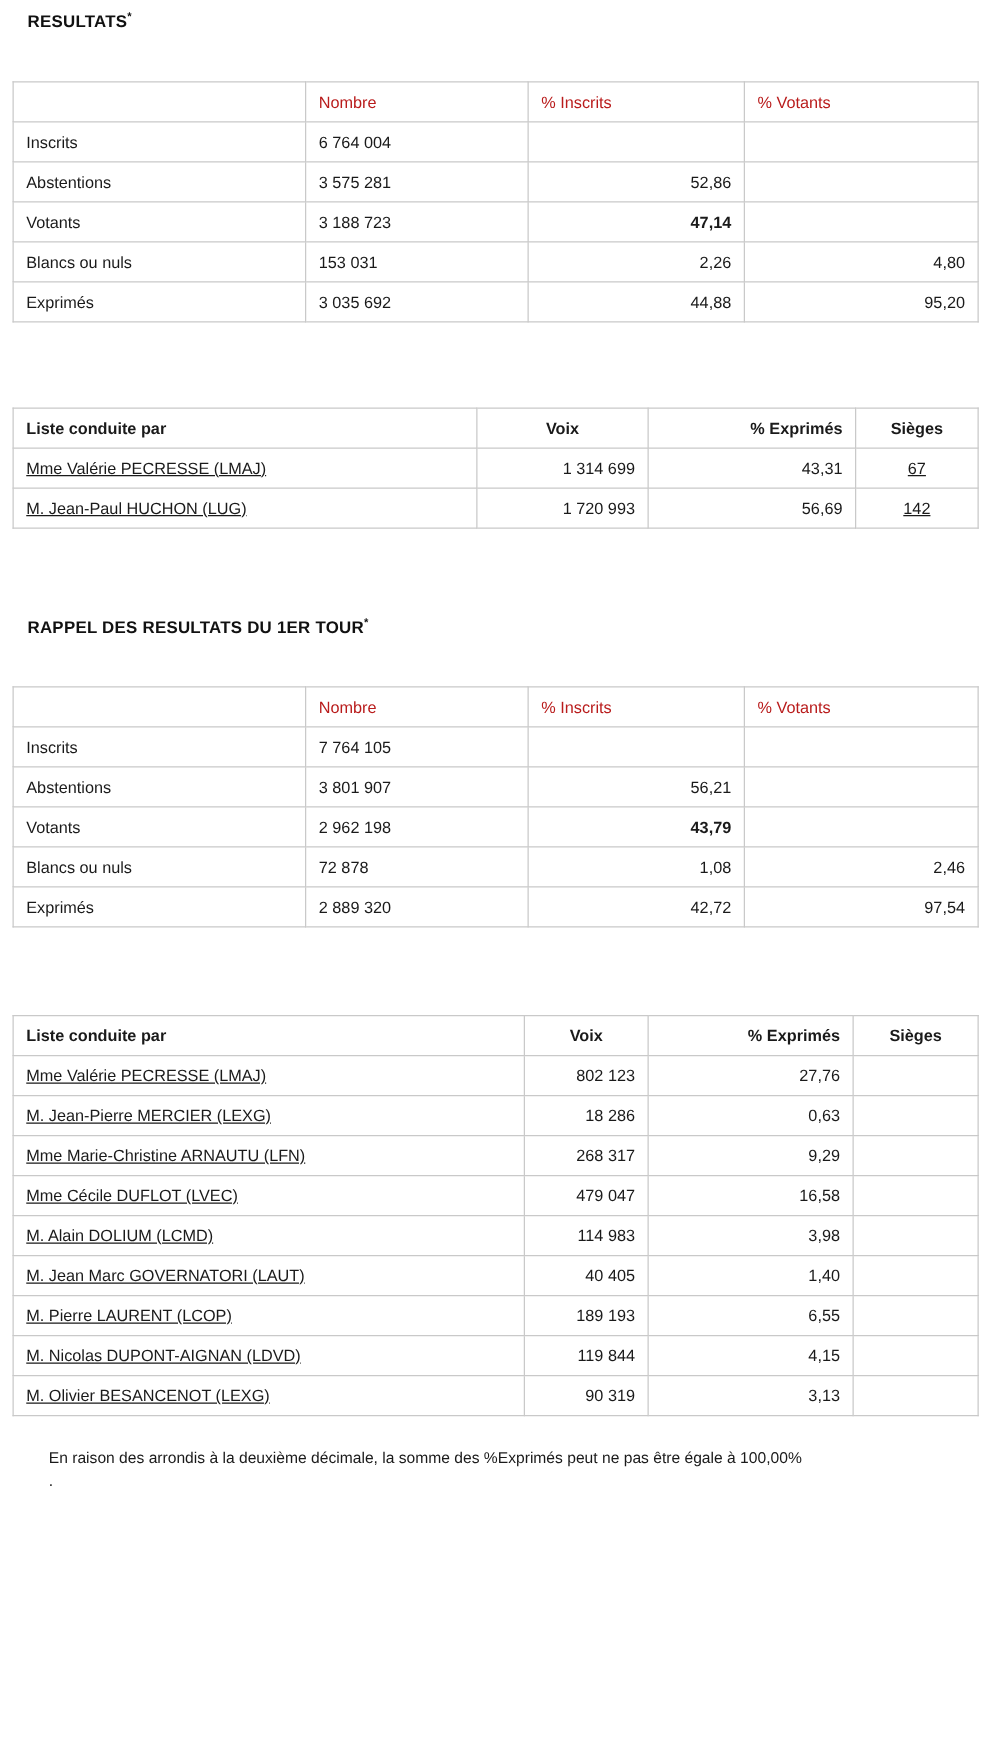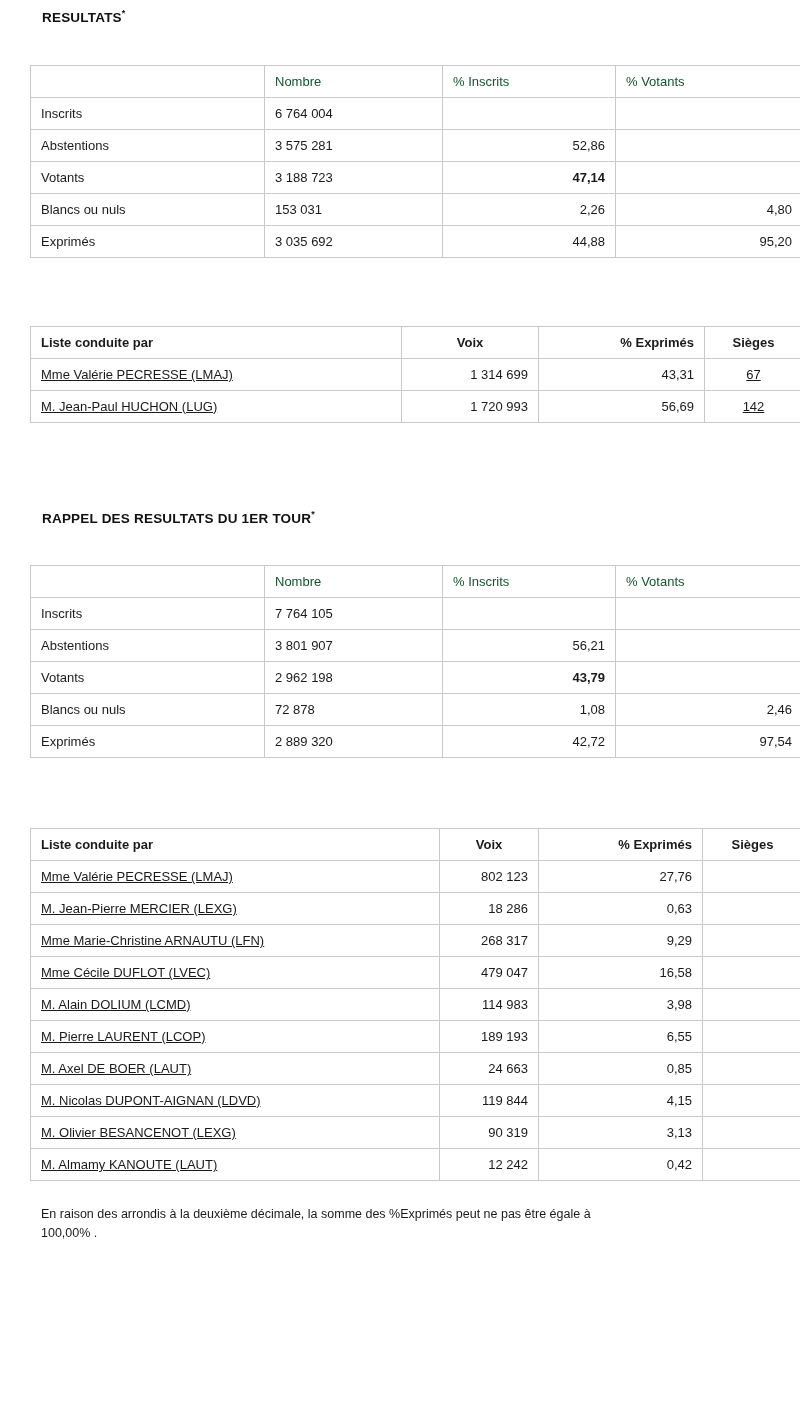--- a/index.html
+++ b/index.html
@@ -10,39 +10,39 @@
   body {
     width: 800px;
     height: 1405px;
     font-family: "Liberation Sans", sans-serif;
     color: #1a1a1a;
     font-size: 13px;
     position: relative;
     overflow: hidden;
   }
   .page {
-    padding: 0 30px;
+    padding: 0 10px;
     box-sizing: border-box;
     width: 652px;
   }
   .section-title {
     font-weight: bold;
     font-size: 13.5px;
     letter-spacing: 0.2px;
     color: #111;
     margin: 0;
     padding: 0;
   }
   .section-title sup {
     font-size: 9px;
     vertical-align: super;
     font-weight: bold;
   }
   .title-1 { margin-top: 8px; margin-left: 12px; }
-  .title-2 { margin-top: 16px; margin-left: 12px; }
+  .title-2 { margin-top: 0px; margin-left: 12px; }
 
   table {
     border-collapse: collapse;
     table-layout: fixed;
   }
   td, th {
     border: 1px solid #c9c9c9;
     padding: 0 10px;
     height: 32px;
     font-weight: normal;
@@ -51,21 +51,21 @@
     box-sizing: border-box;
   }
   .tbl-stats {
     width: 772px;
     margin-left: 0px;
   }
   .tbl-stats .c-label { width: 234px; text-align: left; margin-left: 20px; }
   .tbl-stats .c-num   { width: 178px; text-align: left; }
   .tbl-stats .c-ins   { width: 173px; text-align: right; }
   .tbl-stats .c-vot   { width: 187px; text-align: right; }
-  .tbl-stats thead td { text-align: left; color: #14532d; }
+  .tbl-stats thead td { text-align: left; color: #b91c1c; }
   .tbl-stats thead td.c-num,
   .tbl-stats thead td.c-ins,
   .tbl-stats thead td.c-vot { text-align: left; padding-left: 10px; }
   .bold { font-weight: bold; }
 
   .tbl-lists {
     width: 772px;
   }
   .tbl-lists thead td {
     font-weight: bold;
@@ -89,21 +89,21 @@
   .lists-t1 .c-list { width: 409px; }
   .lists-t1 .c-voix { width: 99px; }
   .lists-t1 .c-exp  { width: 164px; }
   .lists-t1 .c-sieg { width: 100px; }
 
   .spacer-a { height: 40px; }
   .spacer-b { height: 68px; }
   .spacer-e { height: 70px; }
 
   .footnote {
-    margin-left: 11px;
+    margin-left: 29px;
     margin-top: 24px;
     font-size: 12.5px;
     line-height: 1.5;
     color: #1a1a1a;
     max-width: 740px;
   }
   .hdr-blank { }
 </style>
 </head>
 <body>
@@ -269,47 +269,41 @@
         <td class="c-exp">16,58</td>
         <td class="c-sieg"></td>
       </tr>
       <tr>
         <td class="c-list"><span class="u">M. Alain DOLIUM  (LCMD)</span></td>
         <td class="c-voix">114 983</td>
         <td class="c-exp">3,98</td>
         <td class="c-sieg"></td>
       </tr>
       <tr>
+        <td class="c-list"><span class="u">M. Jean Marc GOVERNATORI  (LAUT)</span></td>
+        <td class="c-voix">40 405</td>
+        <td class="c-exp">1,40</td>
+        <td class="c-sieg"></td>
+      </tr>
+      <tr>
         <td class="c-list"><span class="u">M. Pierre LAURENT  (LCOP)</span></td>
         <td class="c-voix">189 193</td>
         <td class="c-exp">6,55</td>
         <td class="c-sieg"></td>
       </tr>
       <tr>
-        <td class="c-list"><span class="u">M. Axel DE BOER  (LAUT)</span></td>
-        <td class="c-voix">24 663</td>
-        <td class="c-exp">0,85</td>
-        <td class="c-sieg"></td>
-      </tr>
-      <tr>
         <td class="c-list"><span class="u">M. Nicolas DUPONT-AIGNAN  (LDVD)</span></td>
         <td class="c-voix">119 844</td>
         <td class="c-exp">4,15</td>
         <td class="c-sieg"></td>
       </tr>
       <tr>
         <td class="c-list"><span class="u">M. Olivier BESANCENOT  (LEXG)</span></td>
         <td class="c-voix">90 319</td>
         <td class="c-exp">3,13</td>
         <td class="c-sieg"></td>
       </tr>
-      <tr>
-        <td class="c-list"><span class="u">M. Almamy KANOUTE  (LAUT)</span></td>
-        <td class="c-voix">12 242</td>
-        <td class="c-exp">0,42</td>
-        <td class="c-sieg"></td>
-      </tr>
     </tbody>
   </table>
 
   <div class="footnote">En raison des arrondis à la deuxième décimale, la somme des %Exprimés peut ne pas être égale à 100,00% .</div>
 
 </div>
 
 </body></html>

